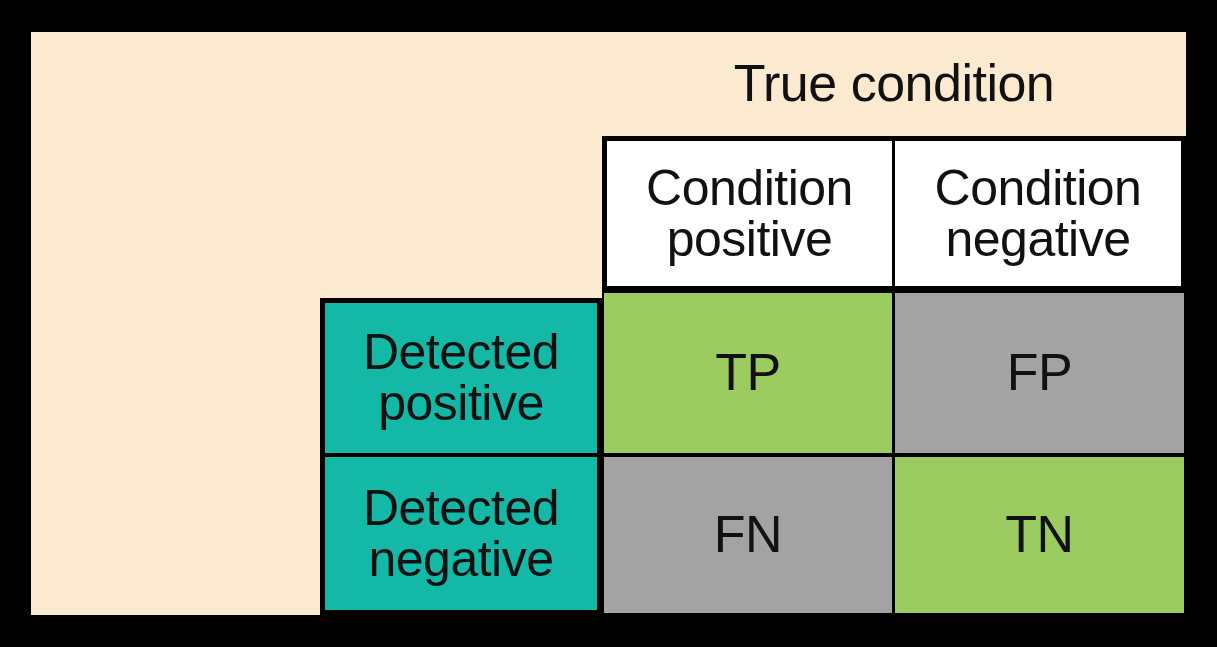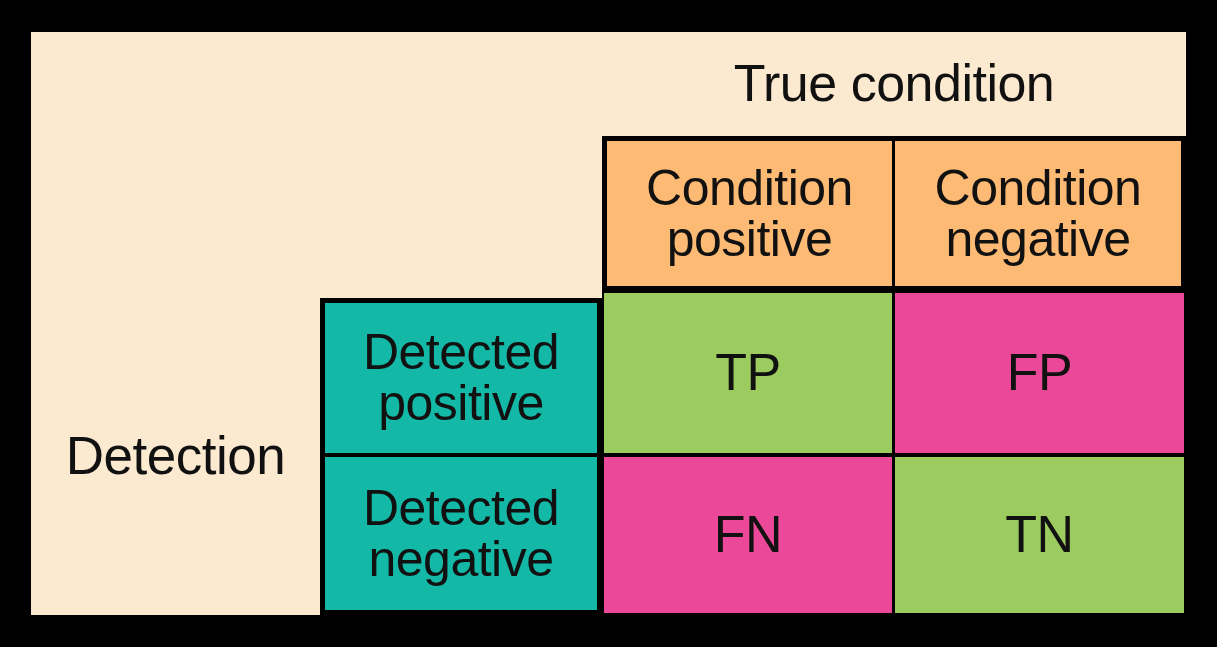--- a/index.html
+++ b/index.html
@@ -55,21 +55,21 @@
     font-size: 52px;
   }
 
   
   .colheader {
     top: 136px;
     height: 155px;
     font-size: 50px;
     border-top: 5px solid #000000;
     border-bottom: 5px solid #000000;
-    background: #fdba74;
+    background: #ffffff;
   }
   .colheader.left  { left: 602px;  width: 292px; border-left: 5px solid #000000; border-right: 2.5px solid #000000; }
   .colheader.right { left: 893px;  width: 293px; border-left: 2.5px solid #000000; border-right: 5px solid #000000; }
 
   
   .rowsuperlabel {
     left: 31px;
     top: 298px;
     width: 289px;
     height: 317px;
@@ -92,37 +92,36 @@
   .outcome {
     font-size: 52px;
     border: 2.5px solid #000000;
   }
   .outcome.c1 { left: 602px; width: 292px; }
   .outcome.c2 { left: 893px; width: 293px; }
   .outcome.r1 { top: 291px; height: 164px; }
   .outcome.r2 { top: 455px; height: 160px; }
 
   .fill-green { background: #9CCC60; }
-  .fill-red   { background: #ec4899; }
+  .fill-red   { background: #a3a3a3; }
 </style>
 </head>
 <body>
 
 <div id="figure">
 
   <div class="panel"></div>
 
   <div class="cell supheader">True condition</div>
 
   <div class="cell colheader left">Condition
 positive</div>
   <div class="cell colheader right">Condition
 negative</div>
 
-  <div class="cell rowsuperlabel">Detection</div>
 
   <div class="cell rowheader r1">Detected
 positive</div>
   <div class="cell rowheader r2">Detected
 negative</div>
 
   <div class="cell outcome r1 c1 fill-green">TP</div>
   <div class="cell outcome r1 c2 fill-red">FP</div>
   <div class="cell outcome r2 c1 fill-red">FN</div>
   <div class="cell outcome r2 c2 fill-green">TN</div>

